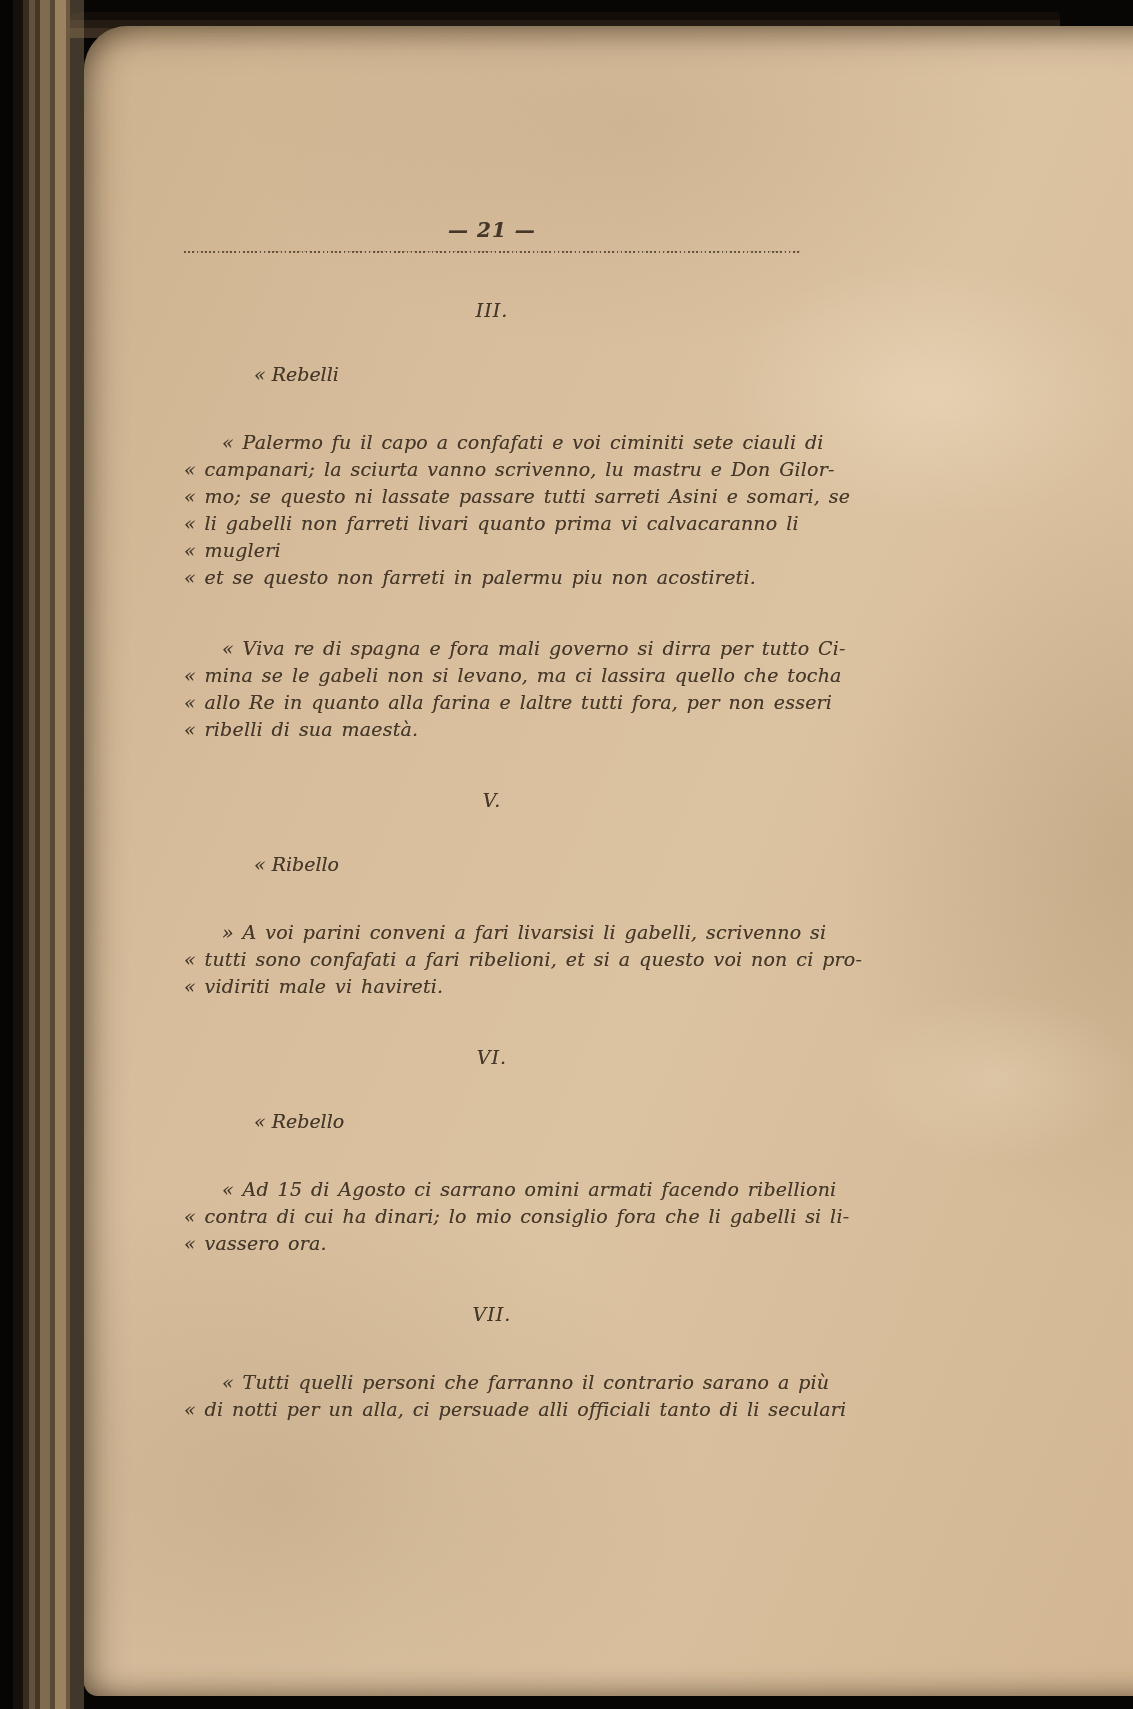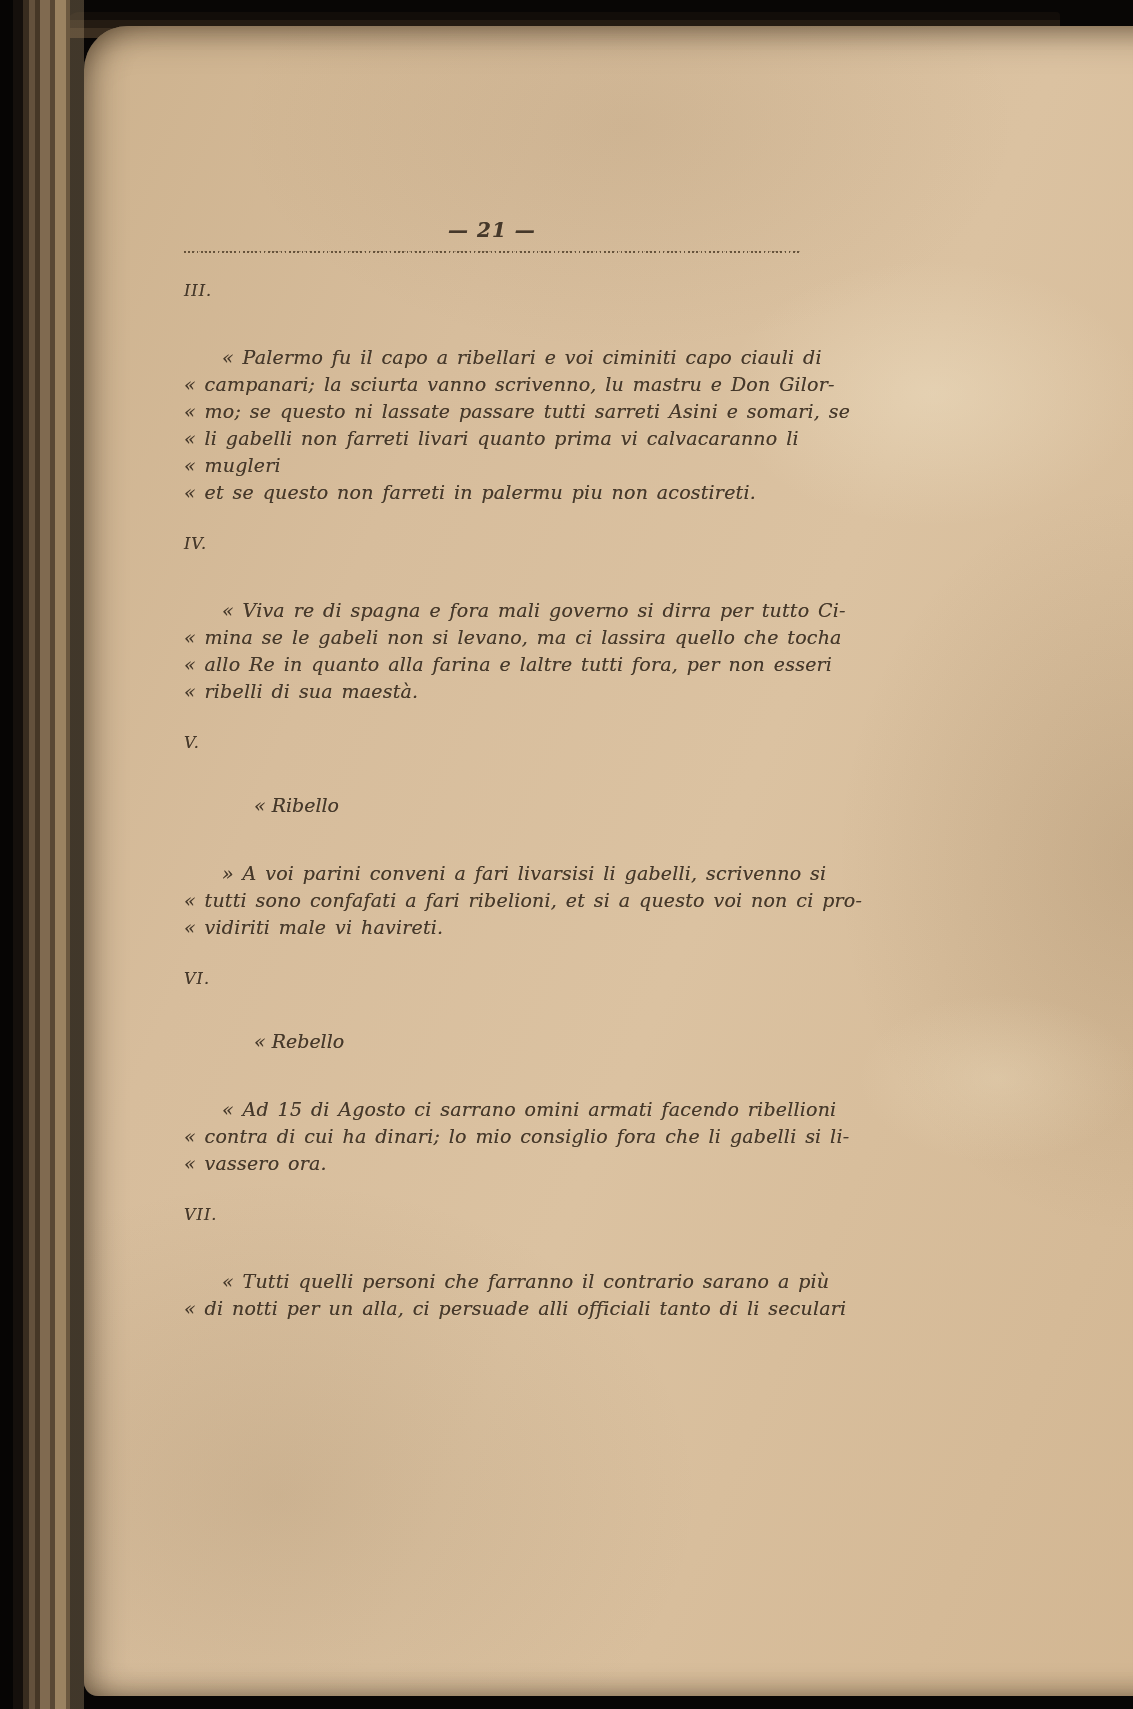--- a/index.html
+++ b/index.html
@@ -97,22 +97,23 @@
     content: "";
     display: block;
     margin-top: 2px;
     height: 1px;
     background-image: repeating-linear-gradient(90deg,
       rgba(84,66,44,0.35) 0 1.5px,
       rgba(84,66,44,0) 1.5px 5px);
   }
 
   .roman {
-    font-size: 16px;
-    margin-top: 28px;
+    text-align: center;
+    font-size: 19px;
+    margin-top: 46px;
     letter-spacing: 1px;
   }
 
   .sec-label {
     margin-top: 42px;
     padding-left: 70px;
     font-size: 19px;
   }
 
   .sec-lines {
@@ -139,32 +140,32 @@
 <div class="page">
   <div class="content">
 
     <header>
       <div class="page-number">— 21 —</div>
       <div class="dotted-rule"></div>
     </header>
 
     <section class="sec">
       <div class="roman">III.</div>
-      <div class="sec-lines">
-          <div class="line first">« Palermo fu il capo a ribellari e voi ciminiti capo ciauli di</div>
+      <div class="sec-label">« Rebelli</div>
+      <div class="sec-lines">
+          <div class="line first">« Palermo fu il capo a confafati e voi ciminiti sete ciauli di</div>
           <div class="line">« campanari; la sciurta vanno scrivenno, lu mastru e Don Gilor-</div>
           <div class="line">« mo; se questo ni lassate passare tutti sarreti Asini e somari, se</div>
           <div class="line">« li gabelli non farreti livari quanto prima vi calvacaranno li</div>
           <div class="line">« mugleri</div>
           <div class="line">« et se questo non farreti in palermu piu non acostireti.</div>
         </div>
     </section>
 
     <section class="sec">
-      <div class="roman">IV.</div>
 
       <div class="sec-lines">
           <div class="line first">« Viva re di spagna e fora mali governo si dirra per tutto Ci-</div>
           <div class="line">« mina se le gabeli non si levano, ma ci lassira quello che tocha</div>
           <div class="line">« allo Re in quanto alla farina e laltre tutti fora, per non esseri</div>
           <div class="line">« ribelli di sua maestà.</div>
         </div>
     </section>
 
     <section class="sec">

